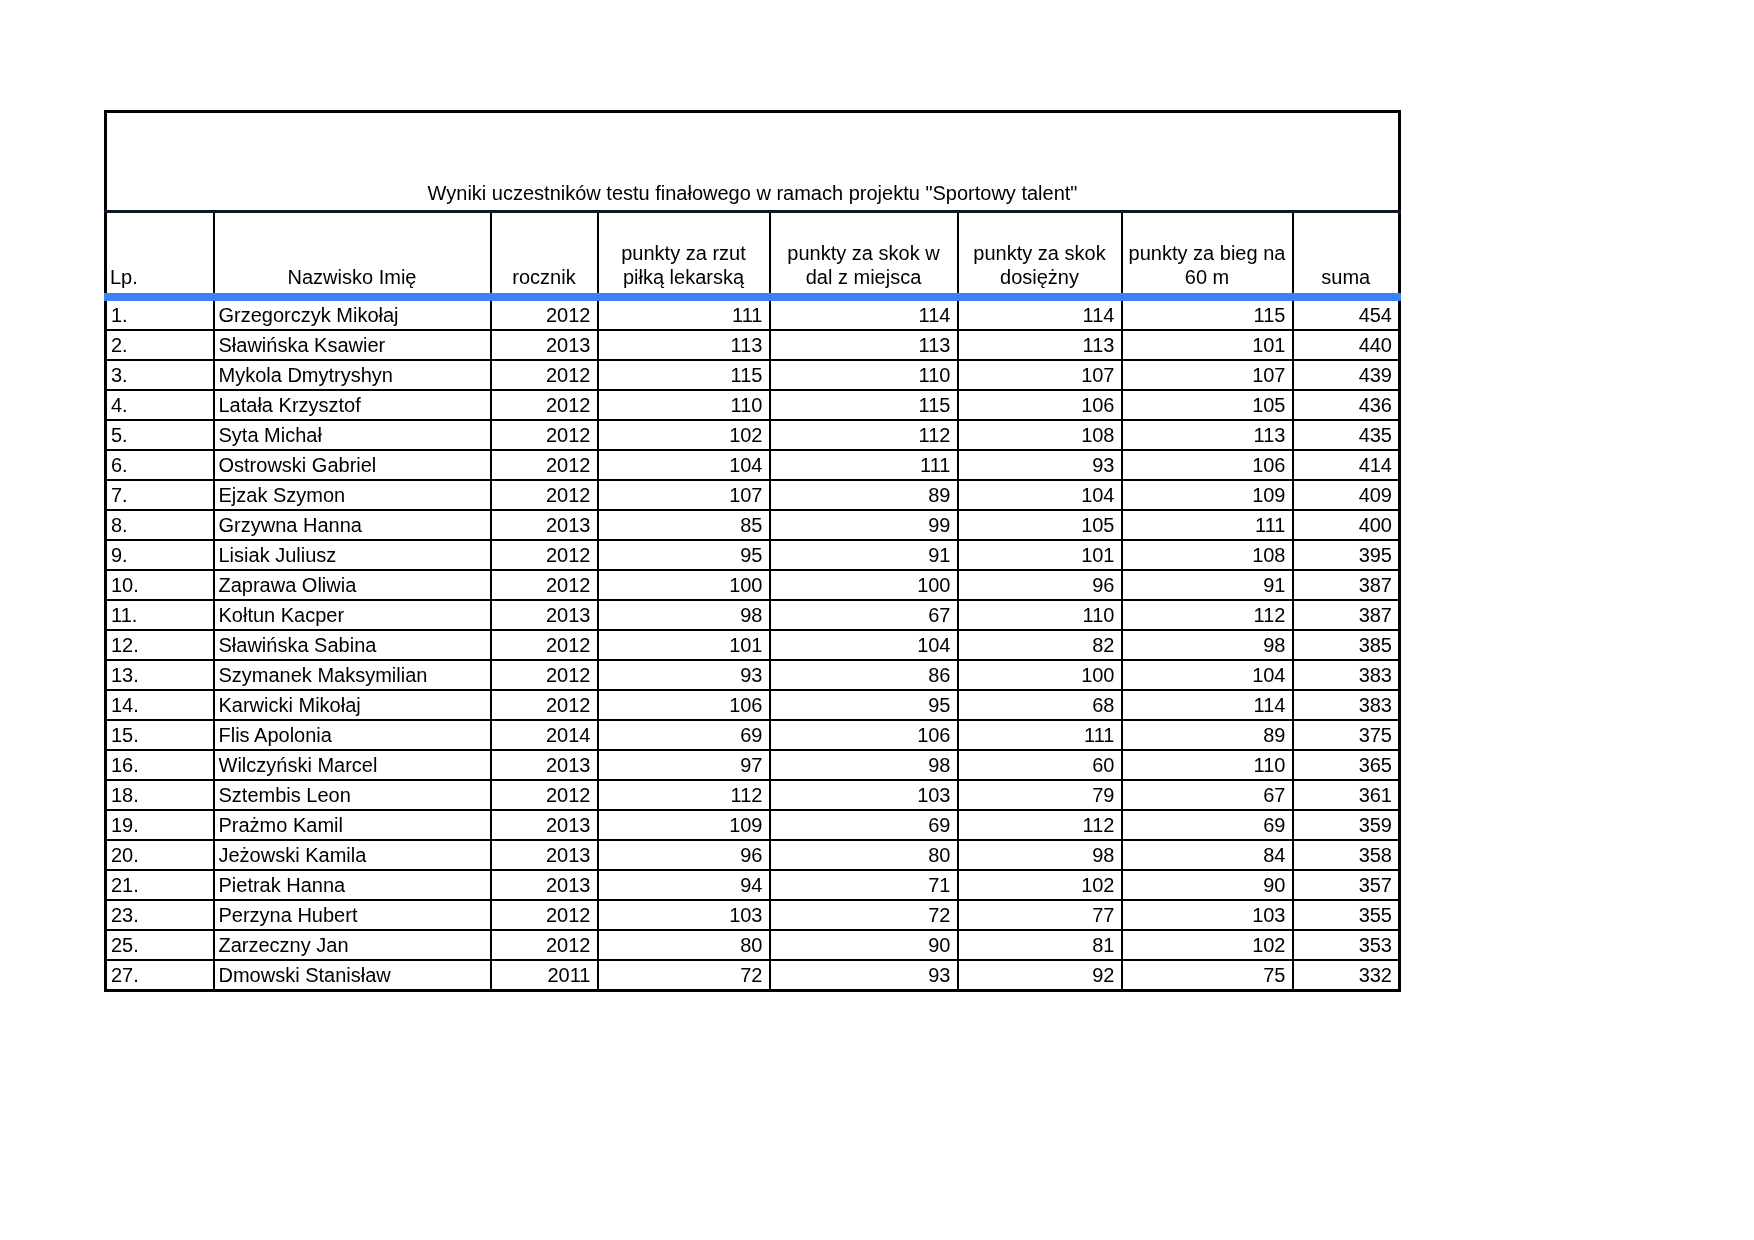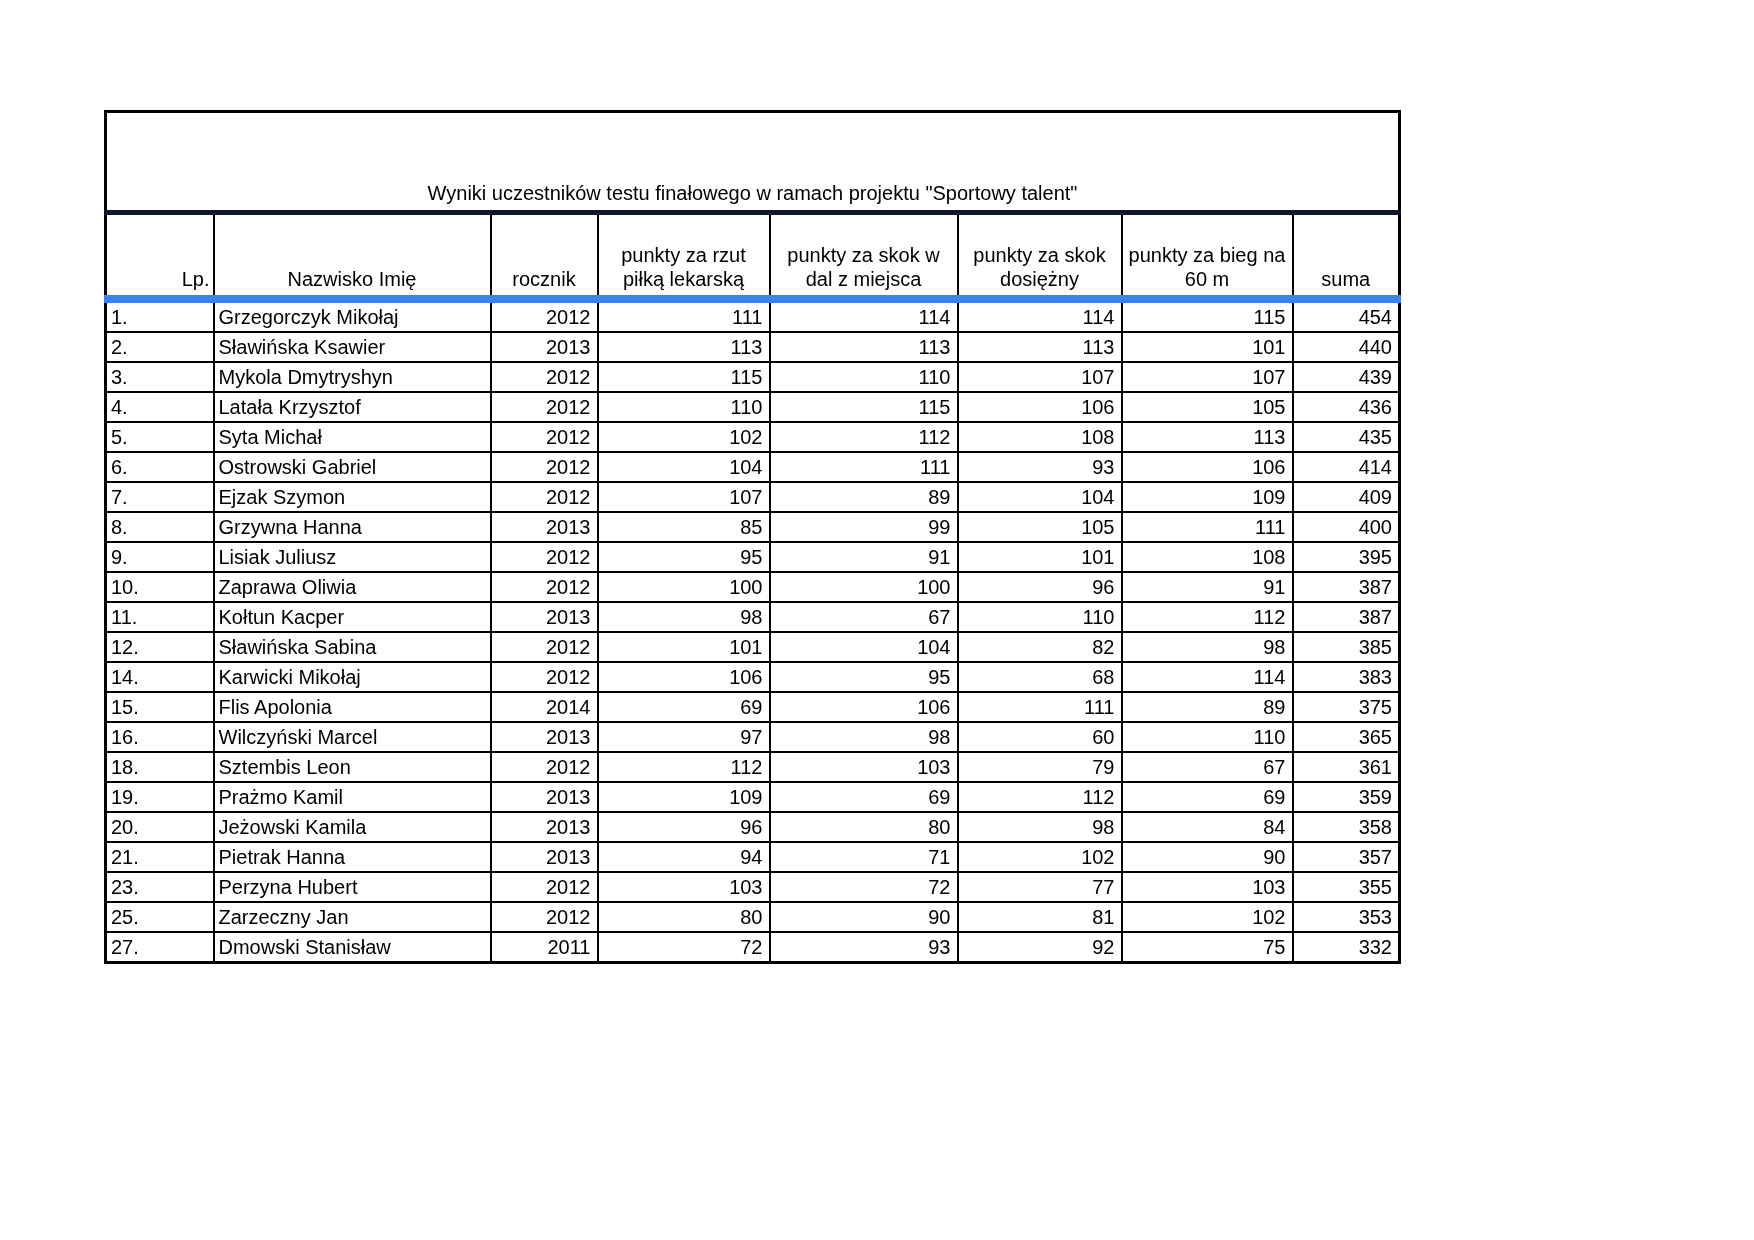--- a/index.html
+++ b/index.html
@@ -26,35 +26,35 @@
   }
   table.results td {
     border: 2px solid #000000;
     font-size: 20px;
     line-height: 24px;
     overflow: hidden;
     white-space: nowrap;
   }
   tr.title-row td {
     height: 92px;
-    border-bottom: 5px solid #0f172a;
+    border-bottom: 3px solid #0f172a;
     text-align: center;
     vertical-align: bottom;
     padding: 0 4px 5px 4px;
   }
   tr.header-row td {
     height: 74px;
     vertical-align: bottom;
     text-align: center;
     white-space: pre-line;
     padding: 2px 3px 4px 3px;
     border-bottom: 8px solid #3b82f6;
   }
   tr.header-row td.col-lp {
-    text-align: right;
+    text-align: left;
   }
   tbody.data tr td {
     height: 26px;
     vertical-align: middle;
     padding: 1px 3px;
   }
   tbody.data tr td.num {
     text-align: right;
     padding-right: 6px;
   }
@@ -212,20 +212,30 @@
           <td class="txt">12.</td>
           <td class="txt">Sławińska Sabina</td>
           <td class="num">2012</td>
           <td class="num">101</td>
           <td class="num">104</td>
           <td class="num">82</td>
           <td class="num">98</td>
           <td class="num">385</td>
         </tr>
         <tr>
+          <td class="txt">13.</td>
+          <td class="txt">Szymanek Maksymilian</td>
+          <td class="num">2012</td>
+          <td class="num">93</td>
+          <td class="num">86</td>
+          <td class="num">100</td>
+          <td class="num">104</td>
+          <td class="num">383</td>
+        </tr>
+        <tr>
           <td class="txt">14.</td>
           <td class="txt">Karwicki Mikołaj</td>
           <td class="num">2012</td>
           <td class="num">106</td>
           <td class="num">95</td>
           <td class="num">68</td>
           <td class="num">114</td>
           <td class="num">383</td>
         </tr>
         <tr>

